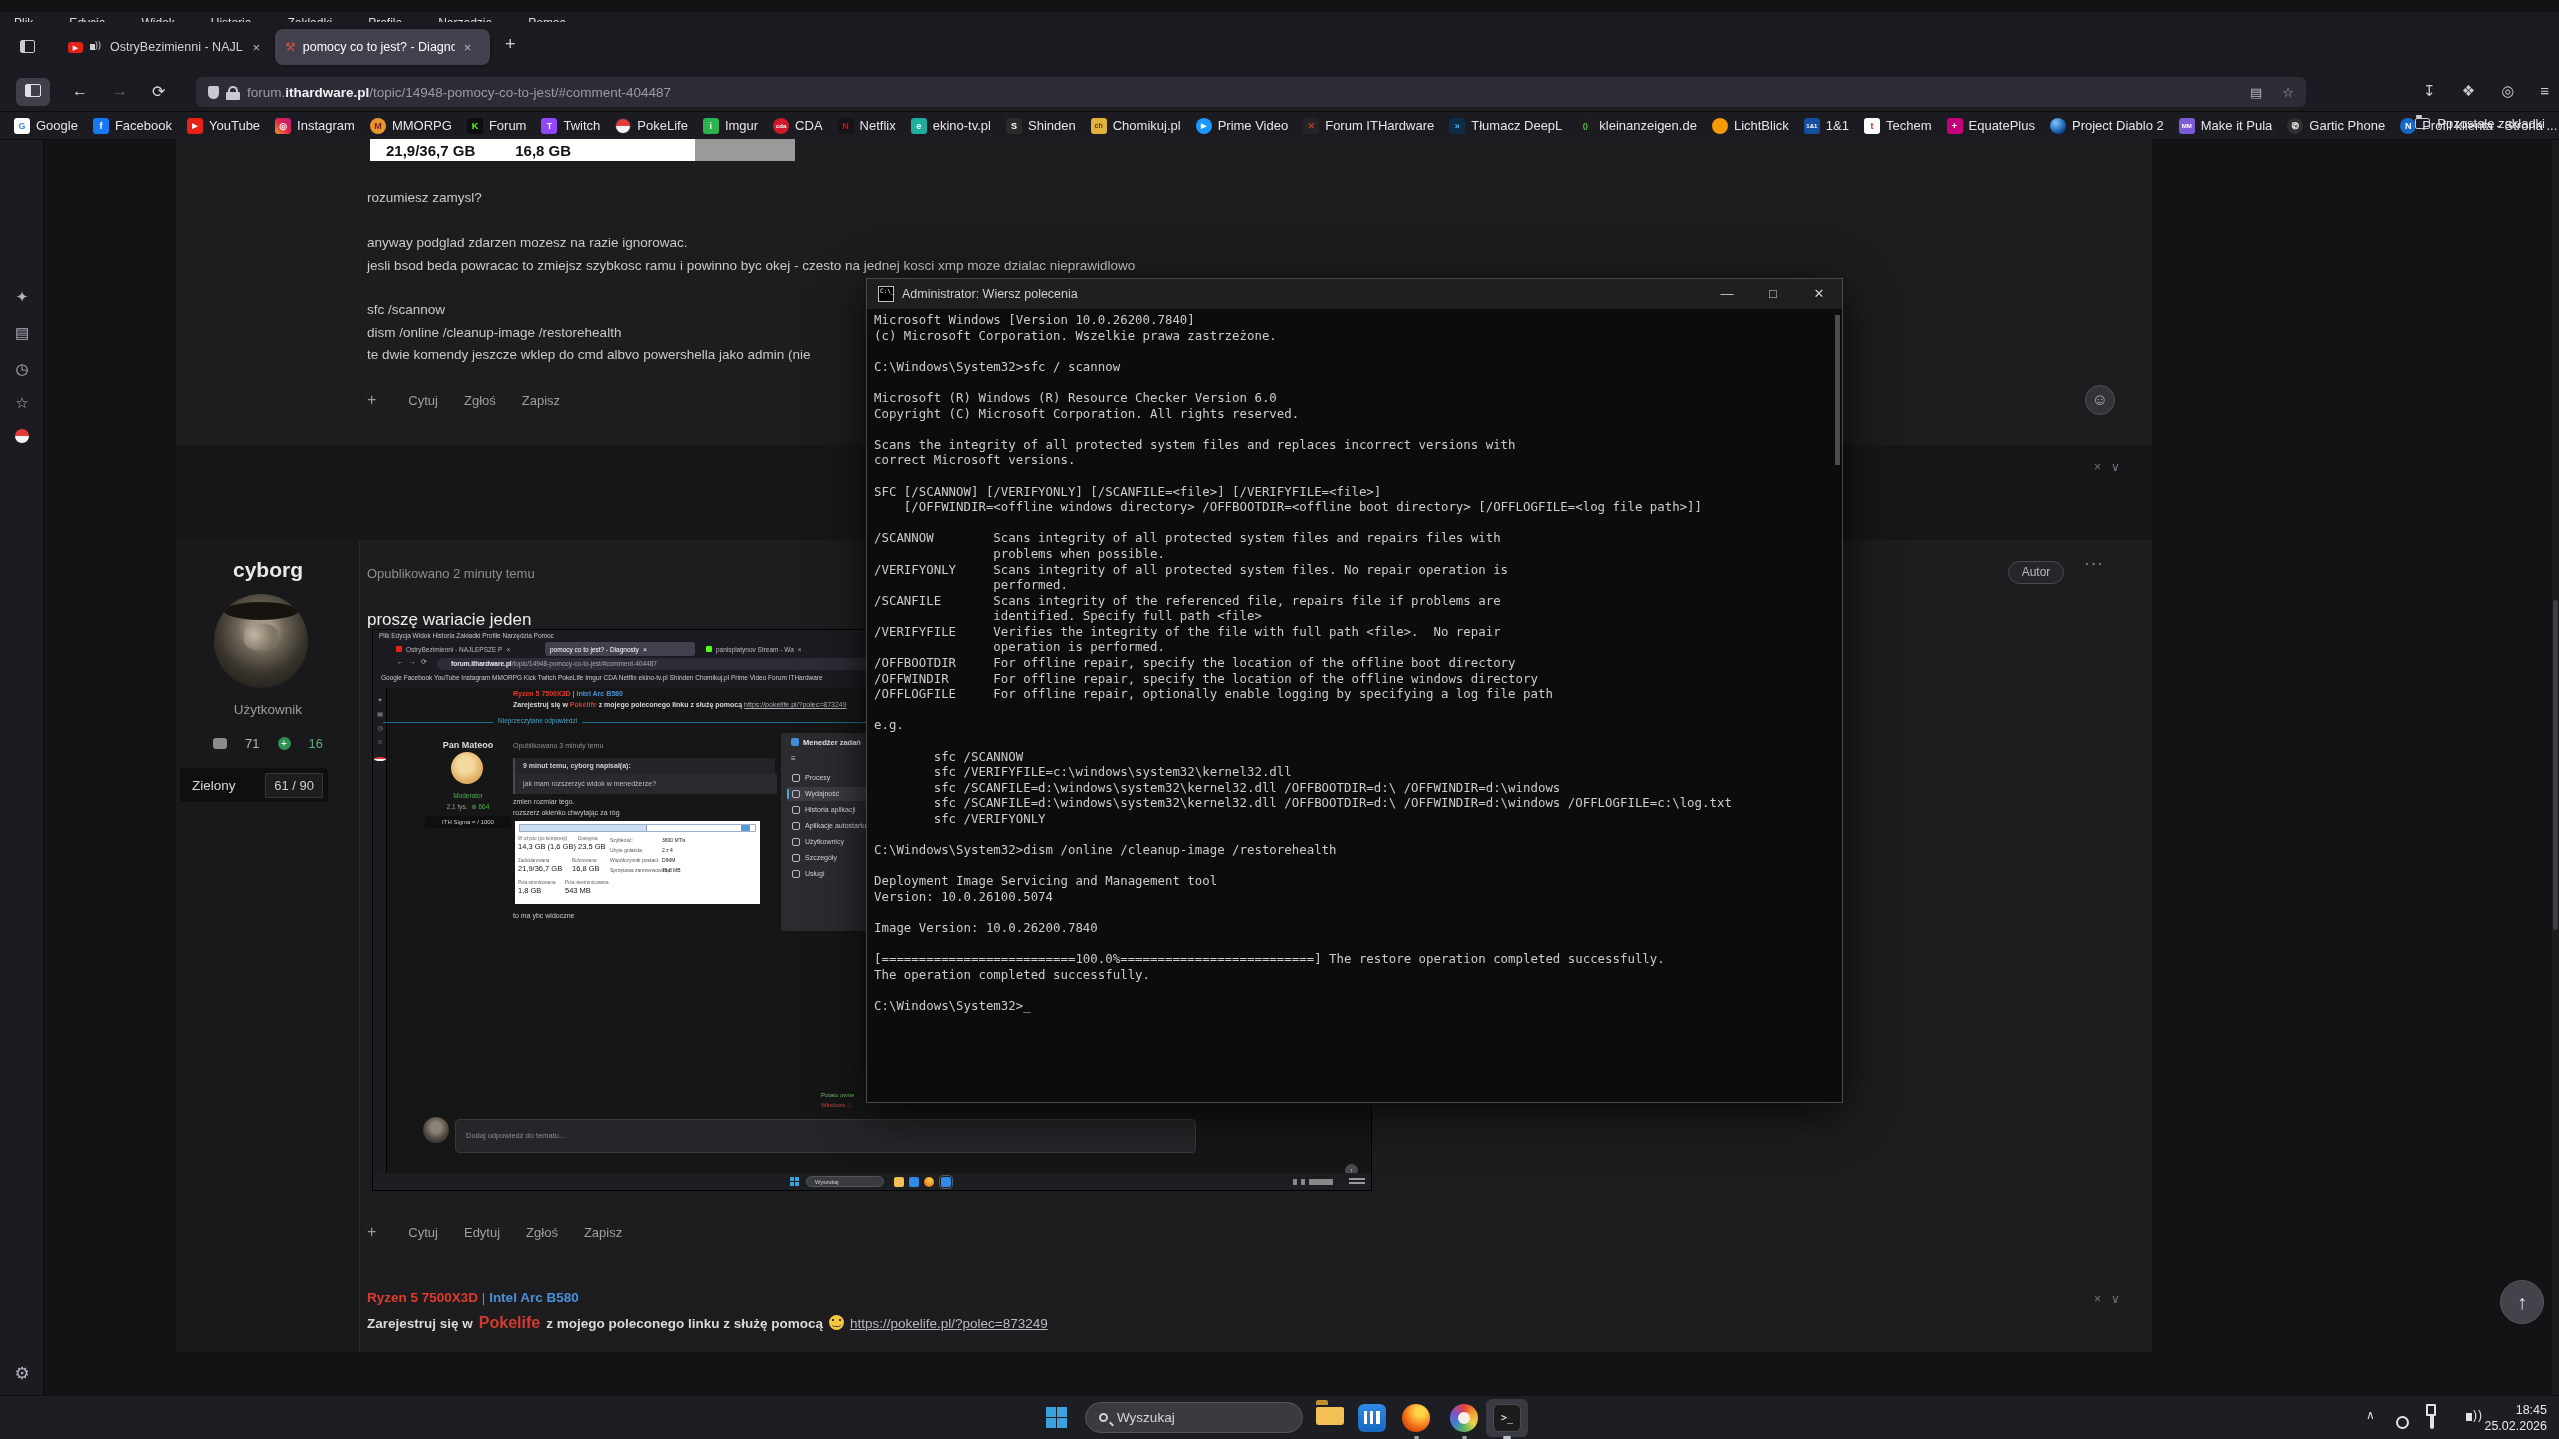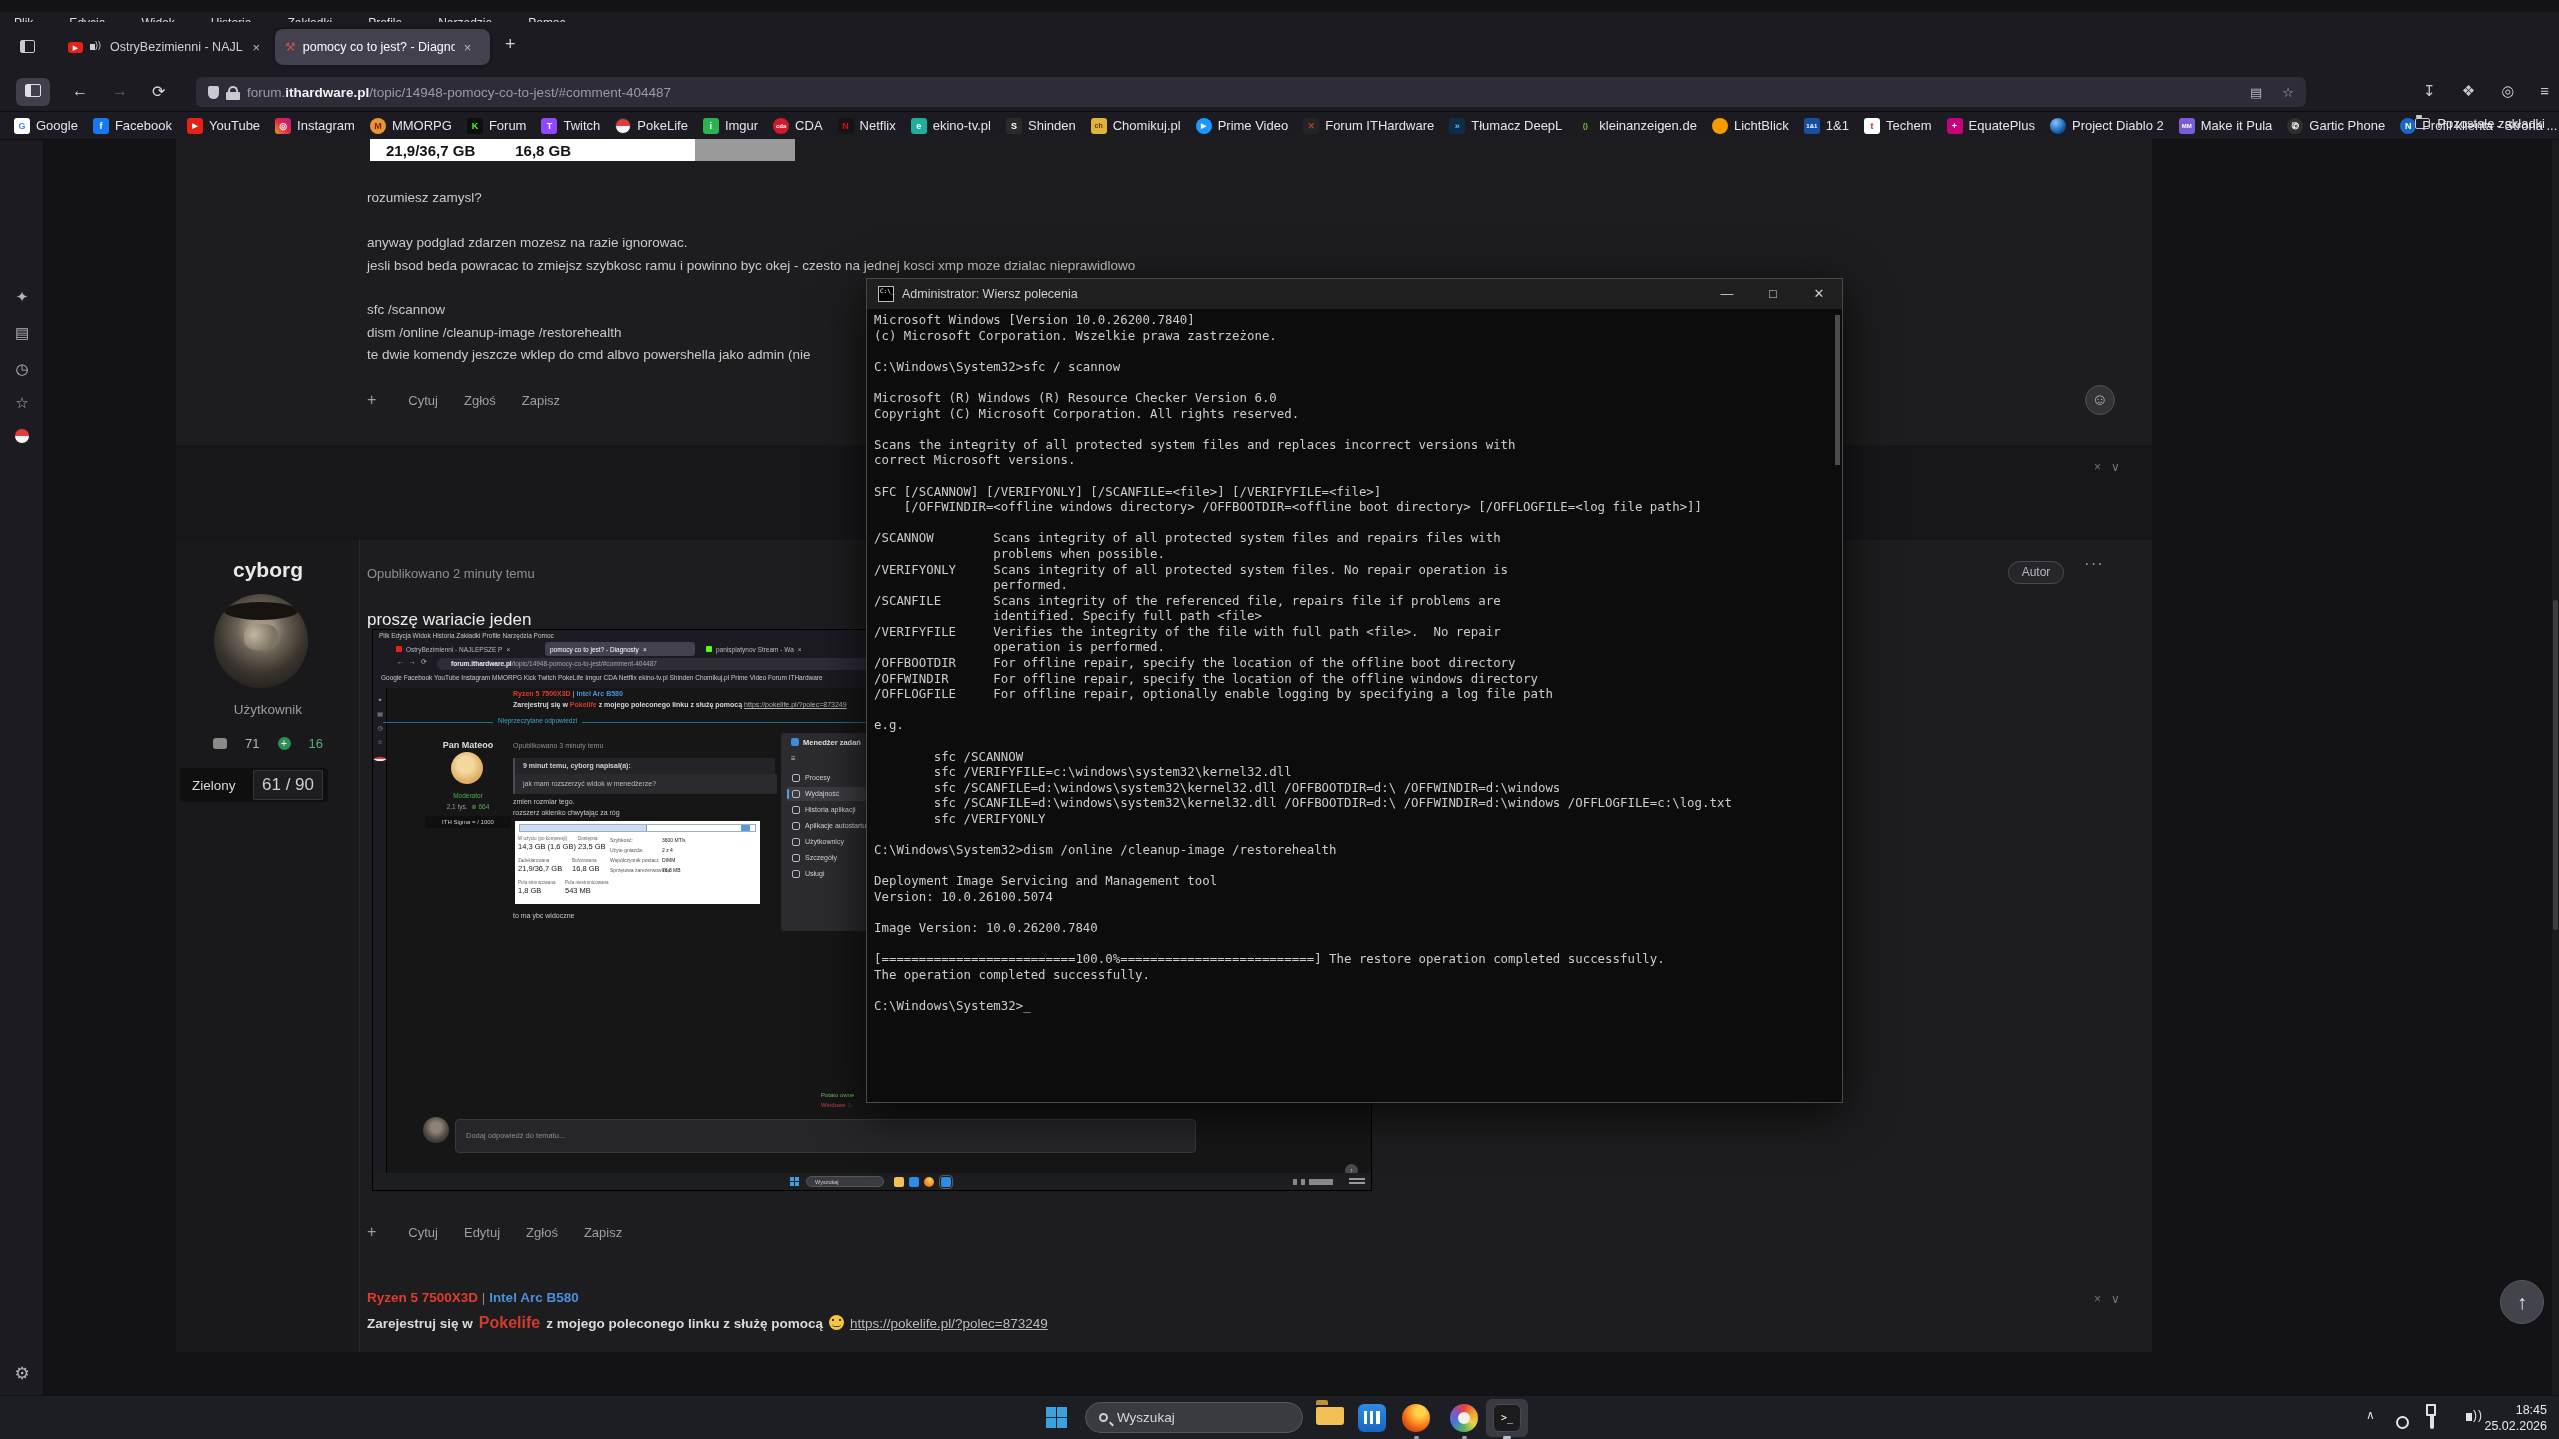--- a/index.html
+++ b/index.html
@@ -87,21 +87,21 @@
   .avatar:after{content:"";position:absolute;left:30px;top:30px;width:34px;height:26px;background:radial-gradient(circle at 30% 40%,#c2b6a2,#7d7363 70%);border-radius:40%;}
   .urole{left:0;top:162px;width:184px;text-align:center;font-size:13.5px;color:#9d9d9d;}
   .ustats{left:0;top:196px;width:184px;display:flex;justify-content:center;gap:18px;align-items:center;}
   .bubble{width:14px;height:11px;background:#8a8a8a;border-radius:3px;position:relative;}
   .bubble:after{content:"";position:absolute;left:2px;bottom:-4px;border:4px solid transparent;border-top-color:#8a8a8a;border-left-width:2px;border-right-width:2px;}
   .ustats .n{font-size:13px;color:#b5b5b5;}
   .plus-circ{width:13px;height:13px;border-radius:50%;background:#2e8f55;color:#fff;font-size:10px;line-height:13px;text-align:center;}
   .ustats .rep{color:#53b078;}
   .rankbar{left:4px;top:228px;width:148px;height:34px;background:#0f0f10;border-radius:4px;display:flex;align-items:center;}
   .rankbar .rl{font-size:13.5px;color:#d9d9d9;padding-left:12px;}
-  .rankbar .rv{margin-left:auto;margin-right:5px;background:#1d1d1f;border:1px solid #36363a;border-radius:1px;font-size:17px;color:#cfcfcf;padding:4px 8px;}
+  .rankbar .rv{margin-left:auto;margin-right:5px;background:#1d1d1f;border:1px solid #36363a;border-radius:1px;font-size:13px;color:#cfcfcf;padding:4px 8px;}
   .published{left:191px;top:26px;font-size:13px;color:#8f8f8f;}
   .autor-badge{left:1832px;top:21px;width:56px;height:23px;border:1px solid #4a4a50;background:#26262a;border-radius:12px;color:#b8b8c0;font-size:12px;text-align:center;line-height:21px;}
   .more-dots{left:1908px;top:14px;color:#9a9aa0;font-size:17px;letter-spacing:1px;}
   .post-title{left:191px;top:70px;font-size:17px;color:#ededed;}
   .sig{left:191px;top:750px;font-size:13.5px;white-space:nowrap;}
   .sig .cpu{color:#e03c2e;font-weight:bold;}
   .sig .bar{color:#888;}
   .sig .gpu{color:#4a90d9;font-weight:bold;}
   .sig2{left:191px;top:773px;font-size:13.5px;color:#dadada;font-weight:bold;white-space:nowrap;display:flex;align-items:baseline;gap:6px;}
   .sig2 .brand{color:#d23b2f;font-size:16px;}

